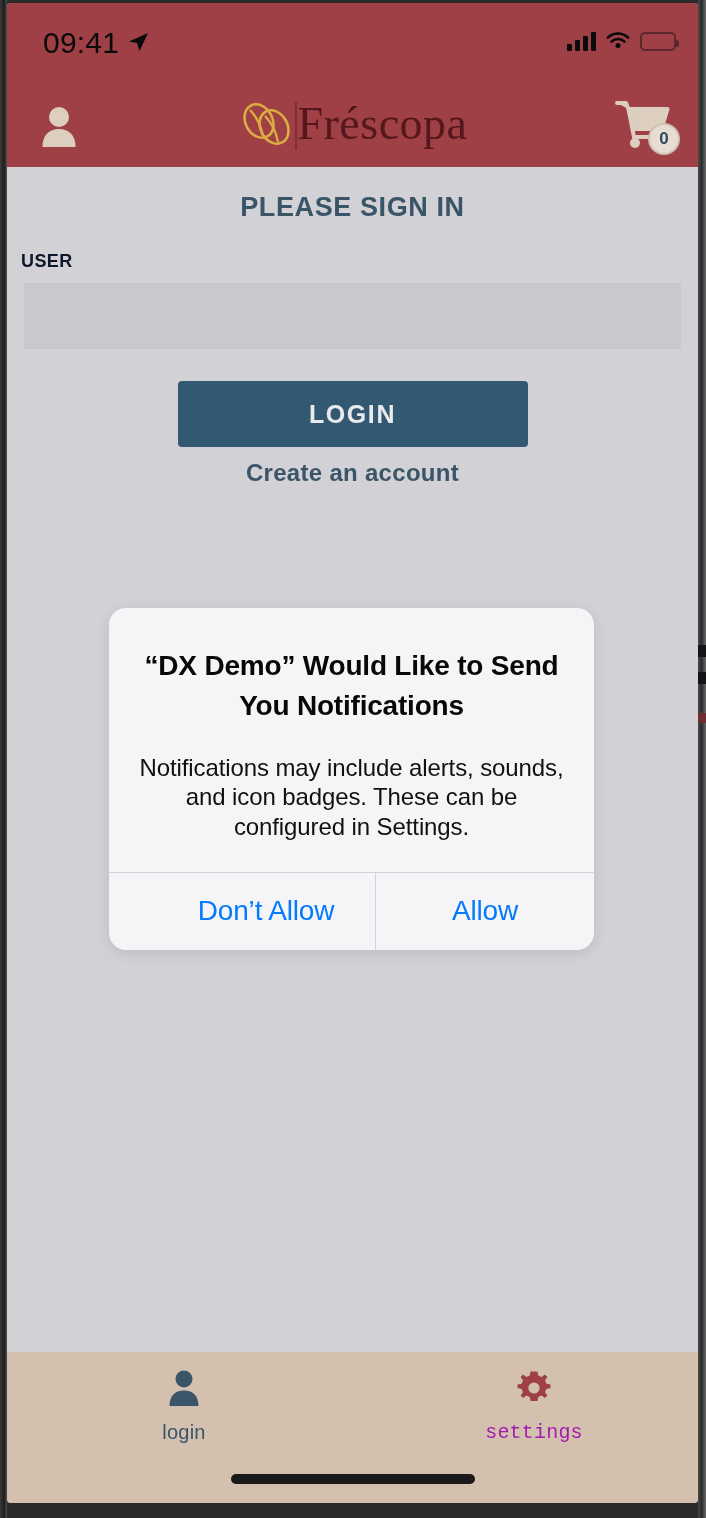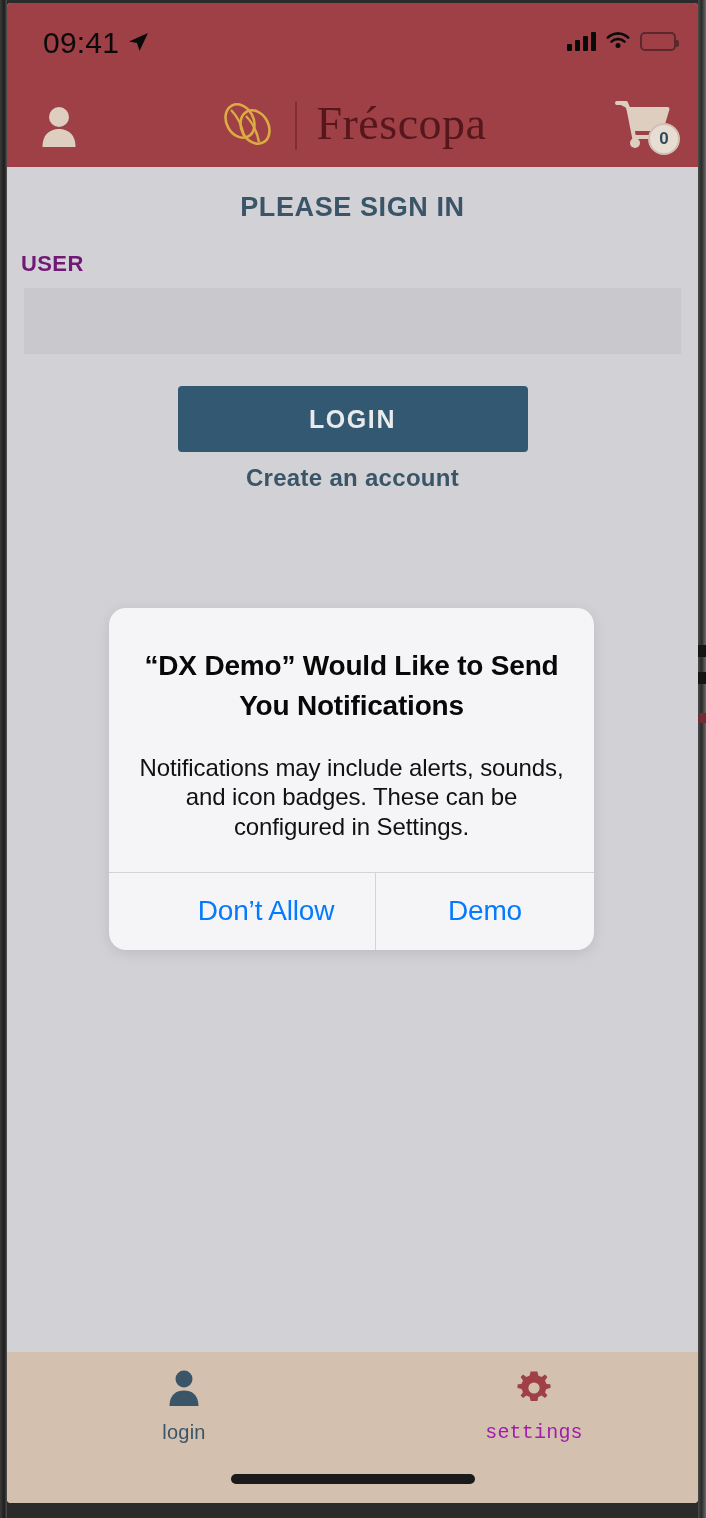--- a/index.html
+++ b/index.html
@@ -123,21 +123,21 @@
   #header-account-button {
     position: absolute;
     left: 24px; top: 14px;
     width: 56px; height: 54px;
     display: flex; align-items: center; justify-content: center;
   }
   #header-brand {
     position: absolute;
     left: 0; right: 0; top: 0; bottom: 0;
     display: flex; align-items: center; justify-content: center;
-    gap: 19px;
+    gap: 0;
   }
   #brand-divider {
     width: 2px; height: 48px;
     background: rgba(90,20,25,.42);
   }
   #brand-name {
     font-family: "Liberation Serif", serif;
     font-size: 46px;
     color: #55171c;
     letter-spacing: 0.5px;
@@ -173,23 +173,23 @@
   #page-title {
     margin-top: 25px;
     text-align: center;
     font-size: 27px;
     font-weight: bold;
     color: #3b5568;
     letter-spacing: 0.6px;
   }
   #user-field-label {
     margin: 28px 0 0 14px;
-    font-size: 22px;
+    font-size: 18px;
     font-weight: bold;
-    color: #701a75;
+    color: #0f172a;
     letter-spacing: 0.4px;
   }
   #user-input {
     display: block;
     margin: 11px auto 0 auto;
     width: 657px;
     height: 66px;
     background: #c9c8cc;
     border: none;
     outline: none;
@@ -400,21 +400,21 @@
 
       <a id="create-account-link">Create an account</a>
 
       <div id="notification-alert">
         <div id="alert-body">
           <div id="alert-title">“DX Demo” Would Like to Send You Notifications</div>
           <div id="alert-message">Notifications may include alerts, sounds, and icon badges. These can be configured in Settings.</div>
         </div>
         <div id="alert-actions">
           <button class="alert-action" id="alert-deny-button">Don’t Allow</button>
-          <button class="alert-action" id="alert-allow-button">Demo</button>
+          <button class="alert-action" id="alert-allow-button">Allow</button>
         </div>
       </div>
 
     </div>
 
     <div id="tab-bar">
 
       <div class="tab-item" id="tab-login">
         <span>
           <svg width="40" height="40" viewBox="0 0 40 40">

